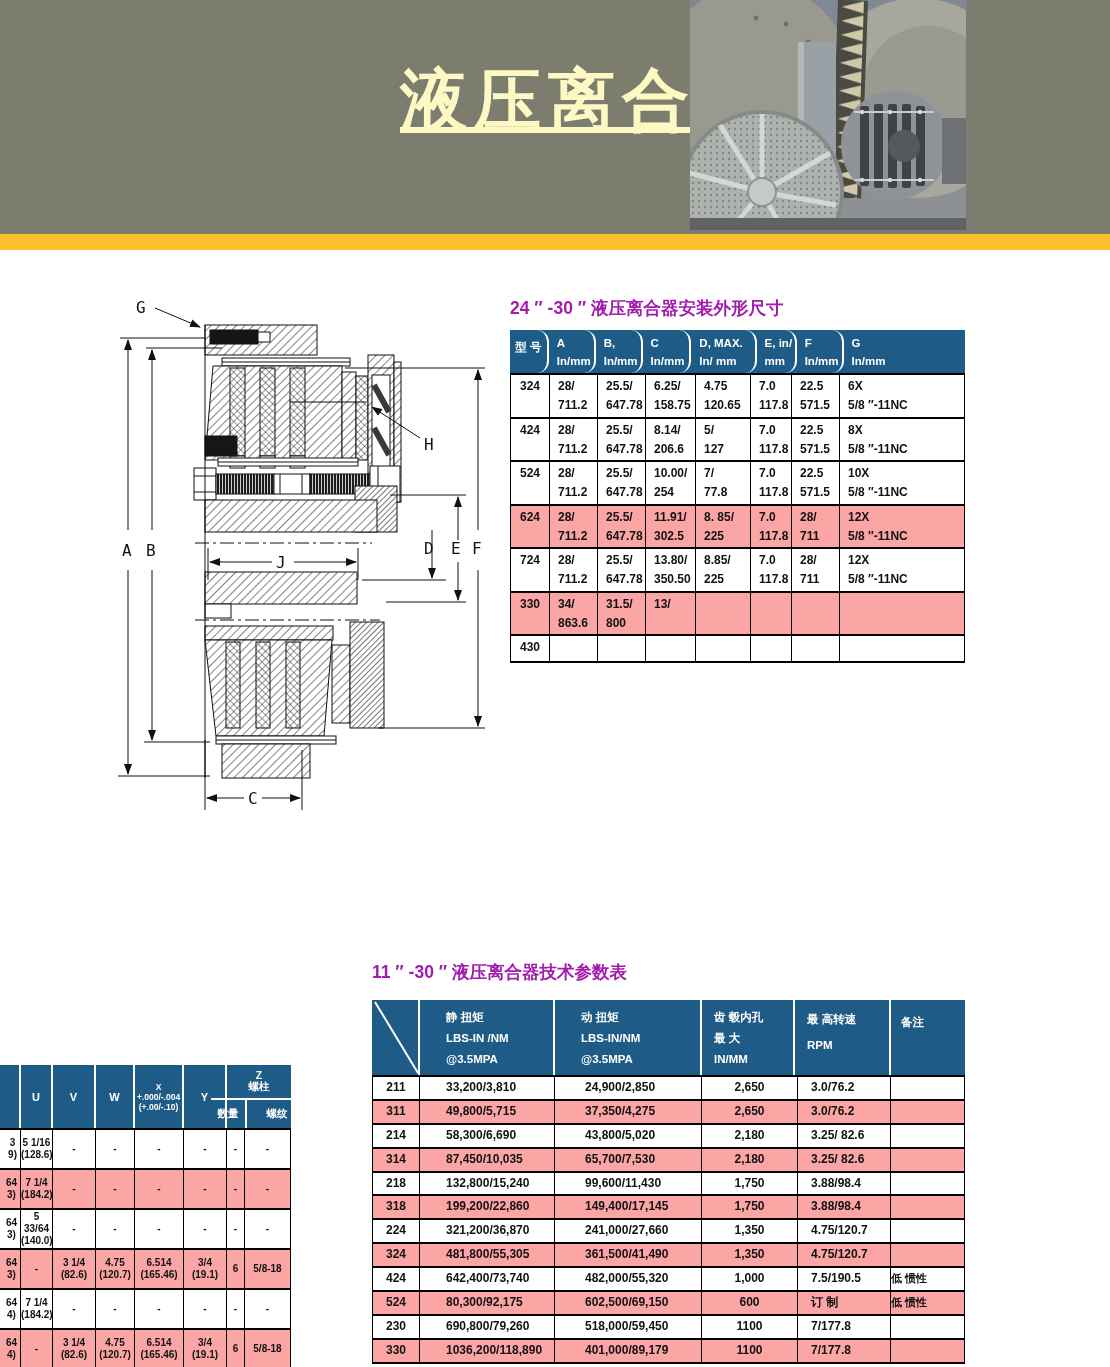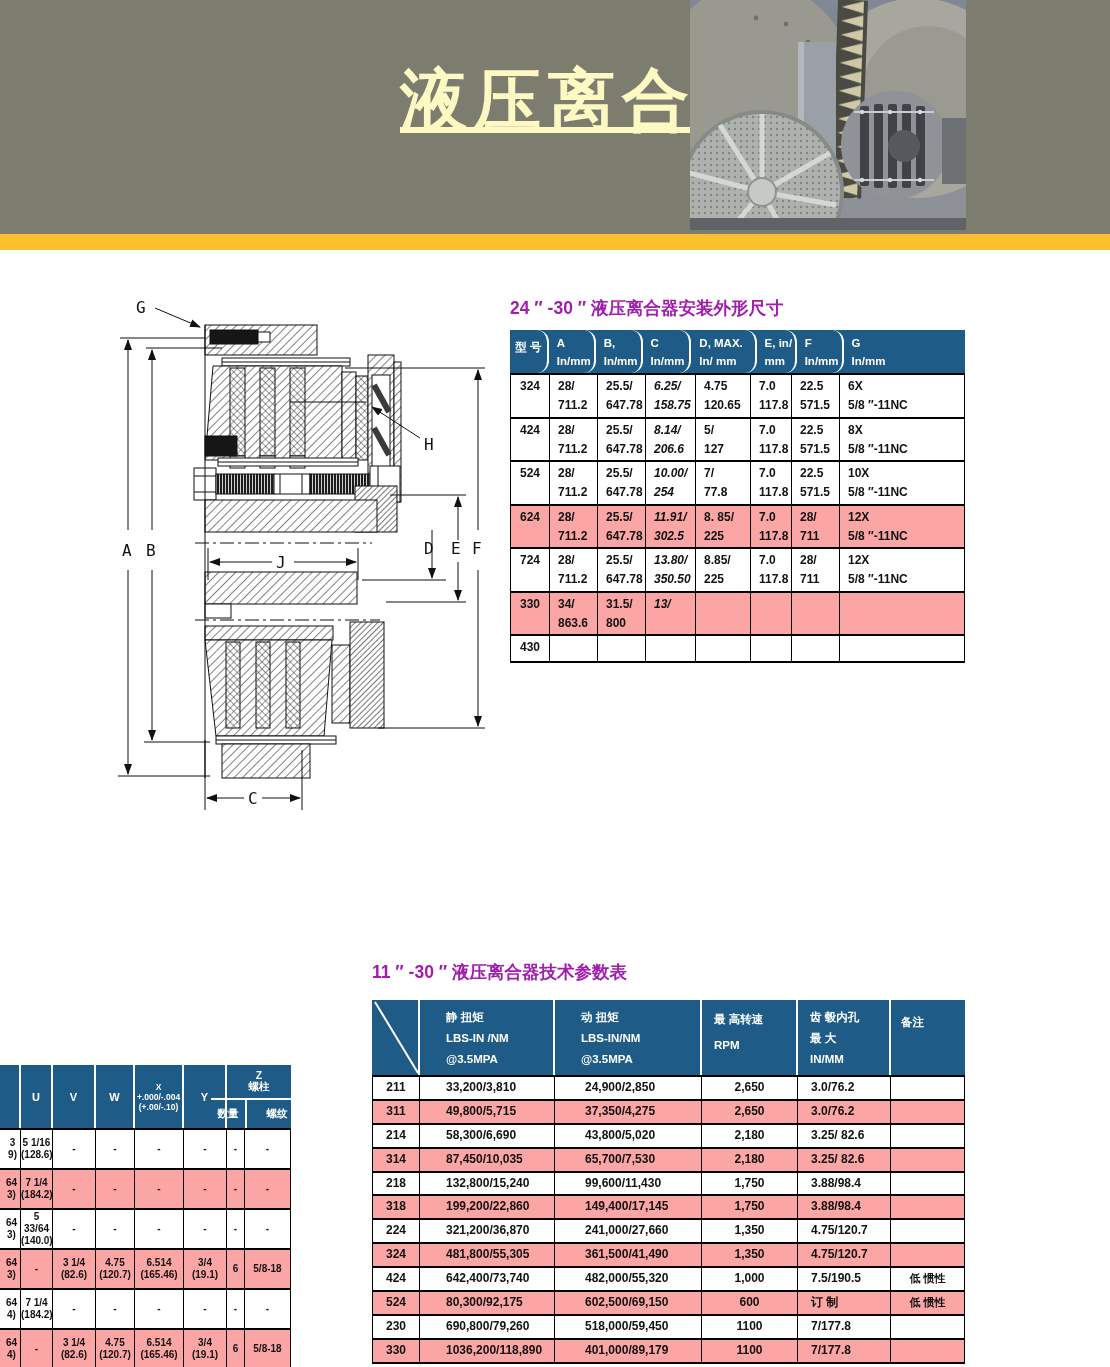--- a/index.html
+++ b/index.html
@@ -31,21 +31,21 @@
   .tr .td:first-child{border-left:1.6px solid #000;}
 
   
   .dims{left:510px;top:330px;width:455px;font-size:12px;}
   .dims .thead{height:43px;}
   .dims .hcell{padding:4px 0 3px 8px;font-size:11.5px;line-height:17px;border-radius:12px;}
   .dims .tr{height:43.5px;}
   .dims .tr:last-child{height:27px;}
   .dims .td{padding:2px 0 0 8px;line-height:19px;}
   .dims .c0{width:40px;text-align:center;padding-left:0;}
-  .dims .c1{width:48px;} .dims .c2{width:48px;} .dims .c3{width:50px;font-style:italic;}
+  .dims .c1{width:48px;} .dims .c2{width:48px;} .dims .c3{width:50px;}
   .dims .c4{width:55px;} .dims .c5{width:41px;} .dims .c6{width:48px;}
   .dims .c7{width:125px;}
   .dims .hc0{width:40px;text-align:center;padding-left:0;}
   .dims .hc1{width:48px;} .dims .hc2{width:48px;} .dims .hc3{width:50px;}
   .dims .hc4{width:67px;} .dims .hc5{width:41px;} .dims .hc6{width:48px;}
   .dims .hc7{width:125px;}
 
   
   .tech{left:372px;top:1000px;width:593px;font-size:12px;}
   .tech .thead{height:75px;}
@@ -56,21 +56,21 @@
   .tech .c0,.tech .hc0{width:48px;text-align:center;}
   .tech .c1,.tech .hc1{width:135px;}
   .tech .c2,.tech .hc2{width:147px;}
   .tech .c3,.tech .hc3{width:96px;}
   .tech .c4,.tech .hc4{width:93px;}
   .tech .c5,.tech .hc5{width:74px;}
   .tech .c1{padding-left:26px;}
   .tech .c2{padding-left:30px;}
   .tech .c3{text-align:center;}
   .tech .c4{padding-left:13px;}
-  .tech .c5{text-align:center;font-size:11px;}
+  .tech .c5{text-align:left;font-size:11px;}
   .tech .hc3{padding-left:12px;} .tech .hc4{padding-left:12px;} .tech .hc5{padding-left:10px;}
   .diag-svg{position:absolute;left:0;top:0;width:48px;height:75px;}
 
   
   .bolt{left:-30px;top:1065px;width:321px;font-size:10px;}
   .bolt .thead{height:63px;}
   .bolt .hcell{align-items:center;text-align:center;justify-content:center;font-size:11px;}
   .bolt .tr{height:40px;}
   .bolt .td{display:flex;flex-direction:column;justify-content:center;text-align:center;line-height:12px;}
   .bolt .c0,.bolt .hc0{width:51px;}
@@ -428,22 +428,22 @@
   <div class="sec-title sec2-title">11 ″ -30 ″ 液压离合器技术参数表</div>
   <div class="tbl tech">
     <div class="thead">
       <div class="hcell hc0">
         <svg class="diag-svg" viewBox="0 0 48 75">
             <line x1="3" y1="2" x2="46" y2="73" stroke="#fff" stroke-width="2"></line>
           </svg>
       </div>
       <div class="hcell hc1"><span>静 扭矩</span><span>LBS-IN  /NM</span><span>@3.5MPA</span></div>
       <div class="hcell hc2"><span>动 扭矩</span><span>LBS-IN/NM</span><span>@3.5MPA</span></div>
+      <div class="hcell hc4"><span>齿 毂内孔</span><span>最 大</span><span>IN/MM</span></div>
       <div class="hcell hc3"><span>最 高转速</span><span>RPM</span><span></span></div>
-      <div class="hcell hc4"><span>齿 毂内孔</span><span>最 大</span><span>IN/MM</span></div>
       <div class="hcell hc5"><span>备注</span><span></span><span></span></div>
     </div>
     <div class="tbody">
         <div class="tr">
           <div class="td c0">211</div>
           <div class="td c1">33,200/3,810</div>
           <div class="td c2">24,900/2,850</div>
           <div class="td c3">2,650</div>
           <div class="td c4">3.0/76.2</div>
           <div class="td c5"></div>

